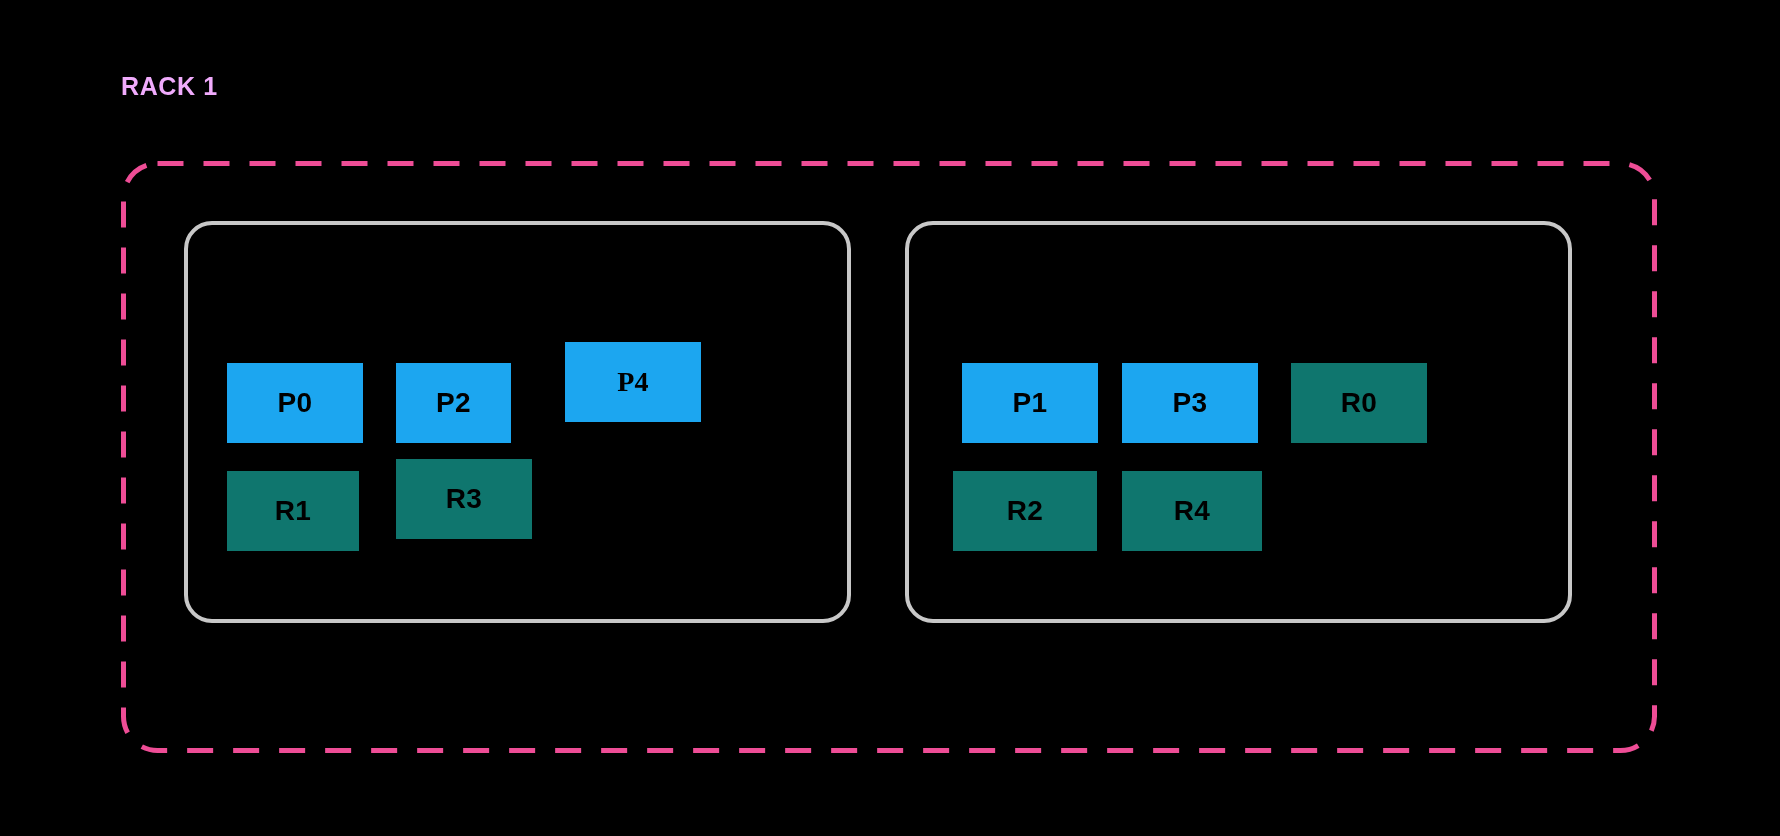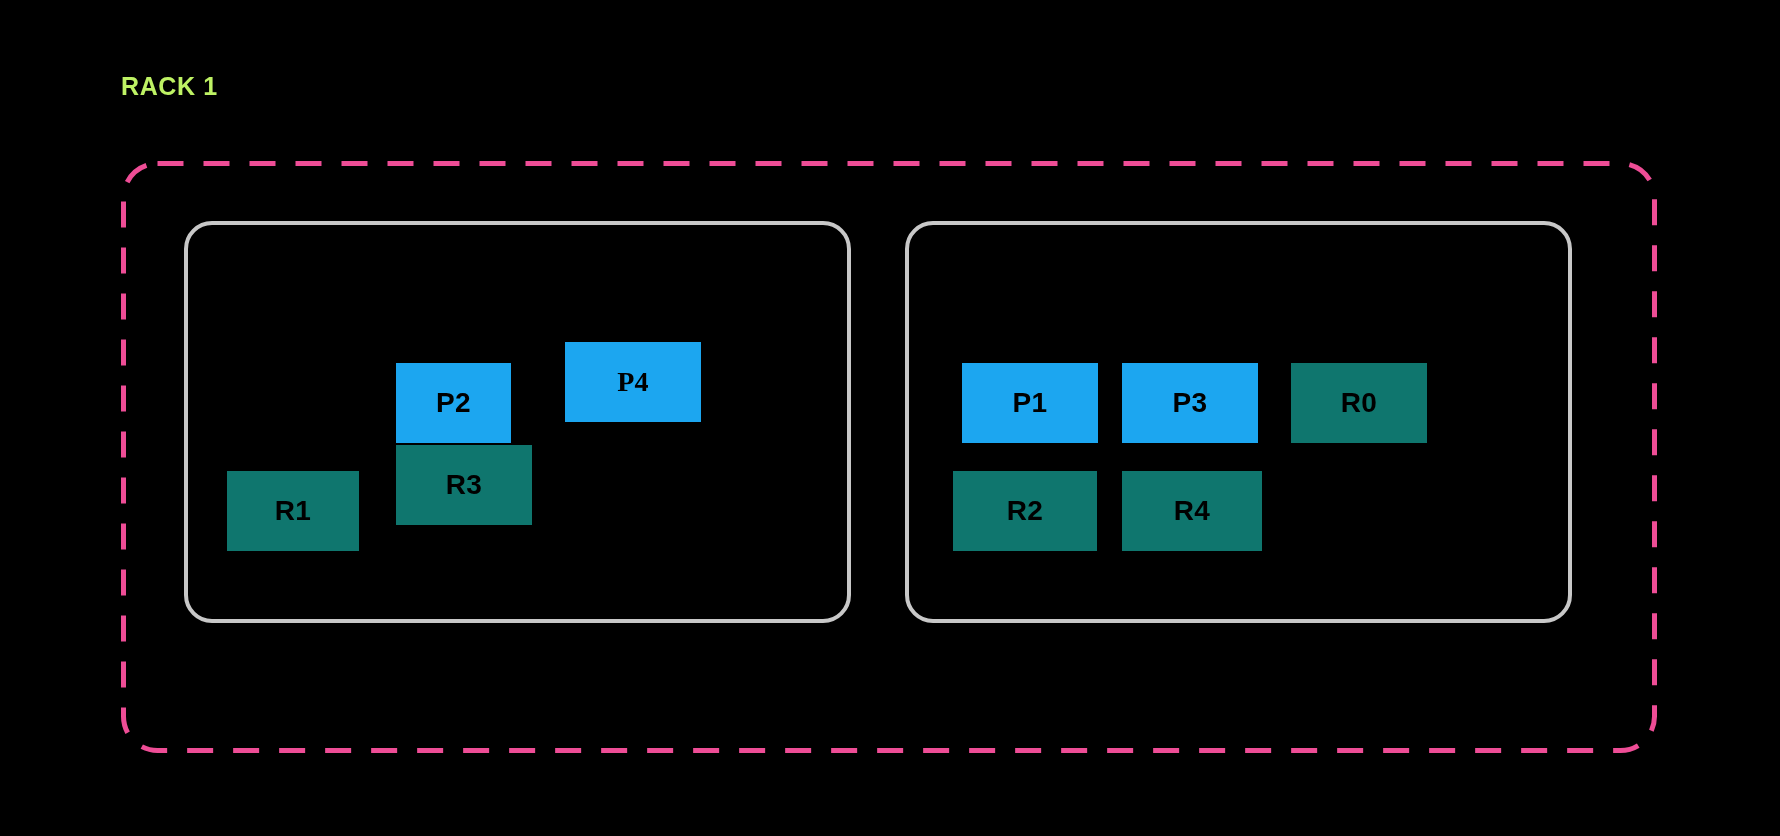--- a/index.html
+++ b/index.html
@@ -23,21 +23,21 @@
 
   
   .rack-label {
     position: absolute;
     left: 121px;
     top: 74px;
     font-family: "Liberation Sans", sans-serif;
     font-size: 25px;
     font-weight: bold;
     letter-spacing: 0.6px;
-    color: #bef264;
+    color: #f0abfc;
     white-space: nowrap;
     line-height: 1;
   }
 
   
   .rack-boundary {
     position: absolute;
     left: 121px;
     top: 161px;
     width: 1536px;
@@ -93,24 +93,25 @@
   <div class="rack-boundary">
     <svg viewBox="0 0 1536 592" preserveAspectRatio="none" aria-hidden="true">
       <rect x="2.5" y="2.5" width="1531" height="587" rx="34" ry="34" fill="none" stroke="#EE4D96" stroke-width="5" stroke-dasharray="26 20" stroke-linecap="butt"></rect>
     </svg>
   </div>
 
   <div class="node-box left"></div>
 
   <div class="node-box right"></div>
 
+  <div class="unit primary" style="left:227px; top:363px; width:136px; height:80px;">P0</div>
   <div class="unit primary" style="left:396px; top:363px; width:115px; height:80px;">P2</div>
   <div class="unit primary" style="left:565px; top:342px; width:136px; height:80px;font-family:Liberation Serif, serif;">P4</div>
   <div class="unit replica" style="left:227px; top:471px; width:132px; height:80px;">R1</div>
-  <div class="unit replica" style="left:396px; top:445px; width:136px; height:80px;">R3</div>
+  <div class="unit replica" style="left:396px; top:459px; width:136px; height:80px;">R3</div>
 
   <div class="unit primary" style="left:962px; top:363px; width:136px; height:80px;">P1</div>
   <div class="unit primary" style="left:1122px; top:363px; width:136px; height:80px;">P3</div>
   <div class="unit replica" style="left:1291px; top:363px; width:136px; height:80px;">R0</div>
   <div class="unit replica" style="left:953px; top:471px; width:144px; height:80px;">R2</div>
   <div class="unit replica" style="left:1122px; top:471px; width:140px; height:80px;">R4</div>
 
 </div>
 
 </body></html>

